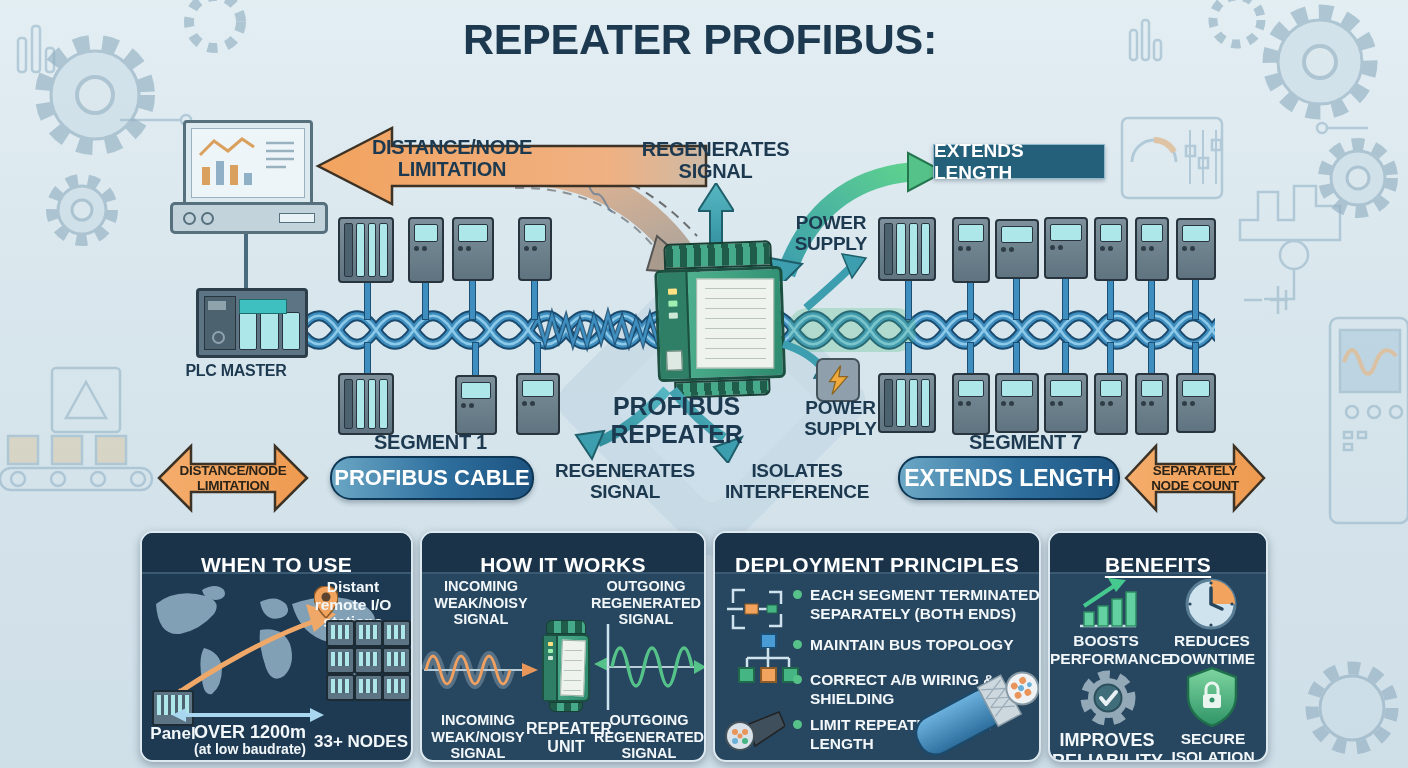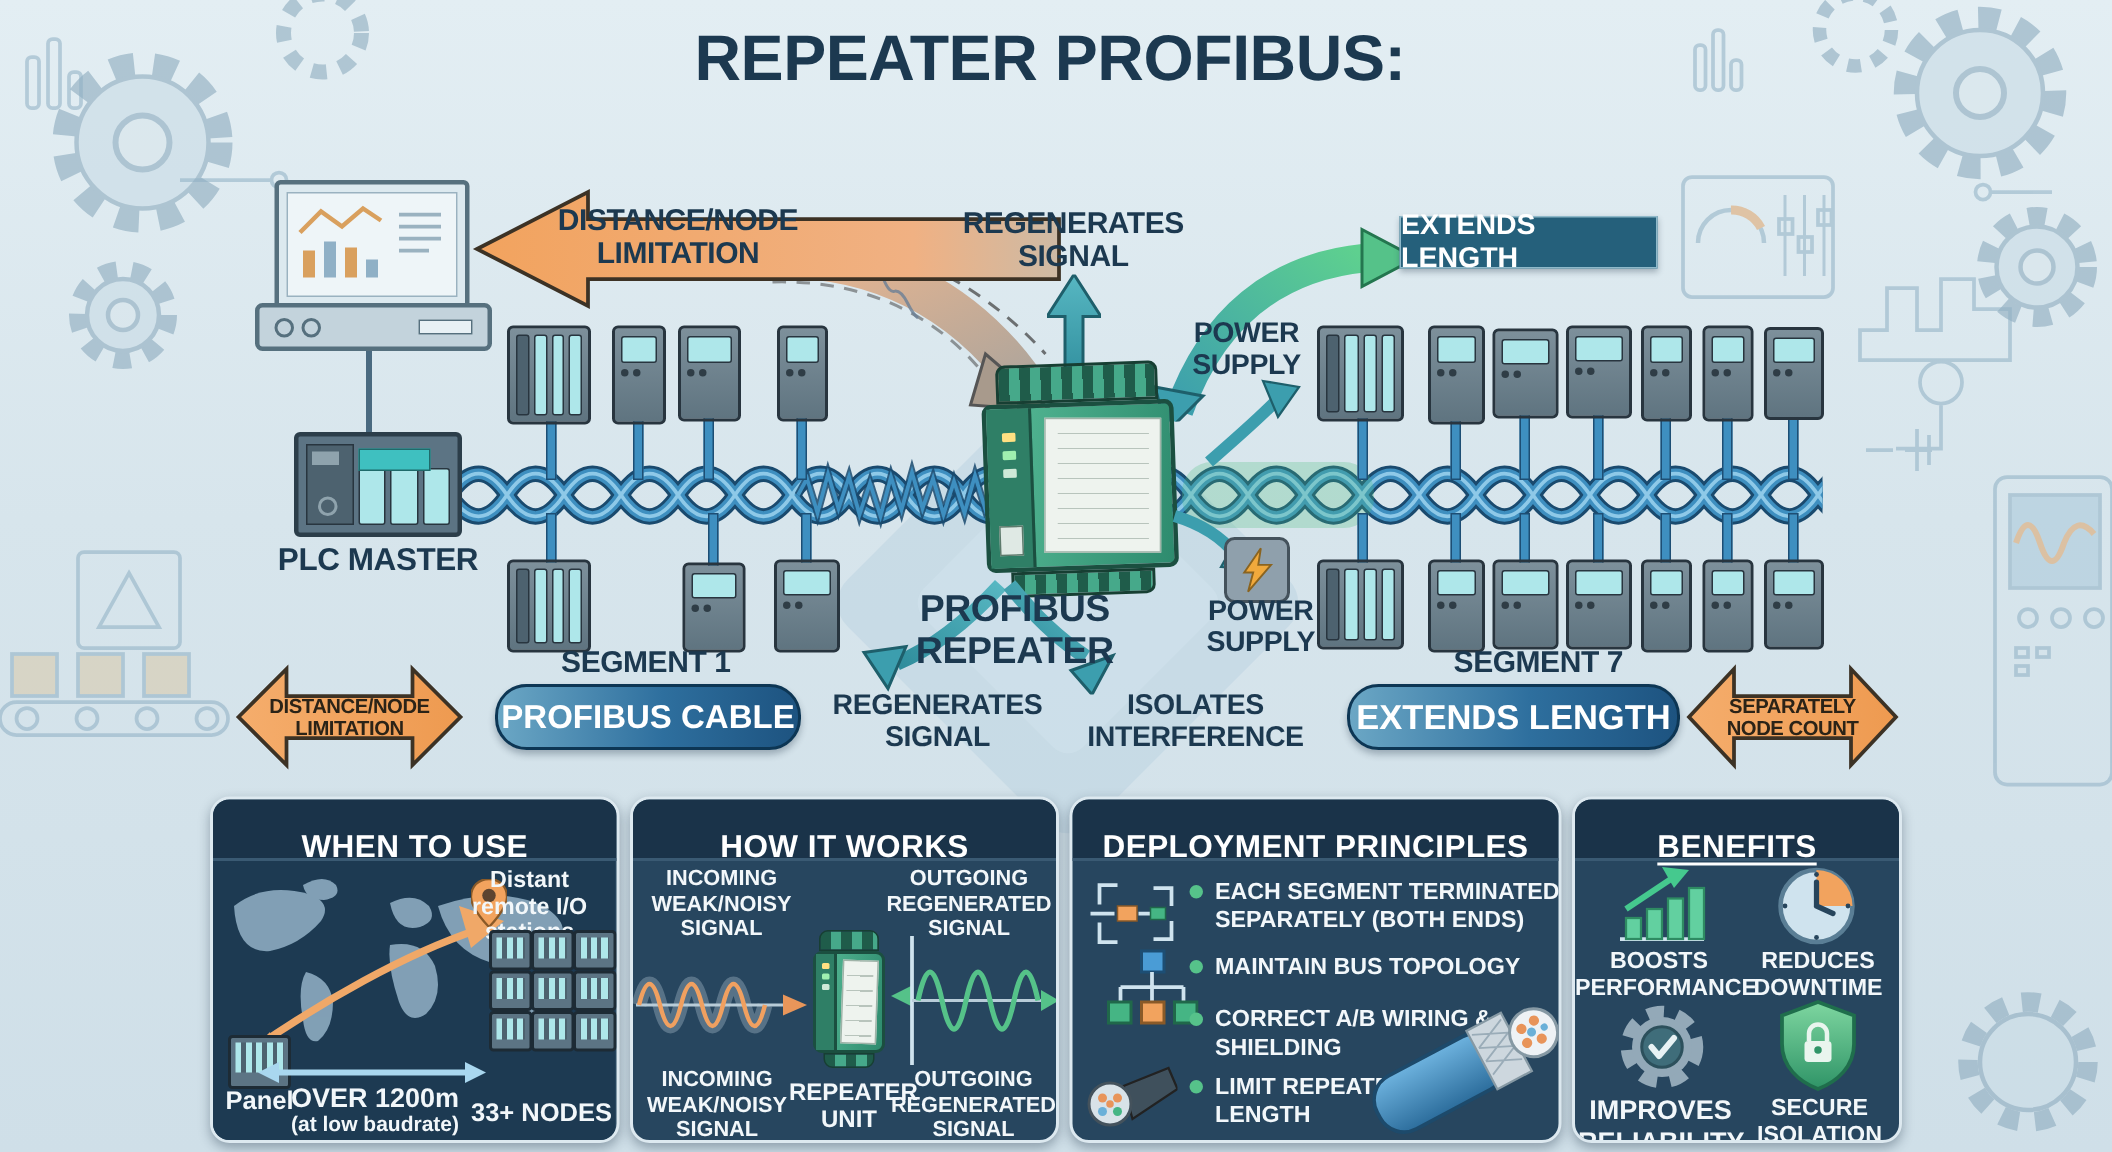--- a/index.html
+++ b/index.html
@@ -155,21 +155,21 @@
       <div class="slot"></div>
     </div>
   <div class="stem"></div>
   <div class="plc">
     <div class="brand"></div>
     <div class="blk"></div>
       <div class="sl"></div>
       <div class="sl"></div>
       <div class="sl"></div>
   </div>
-  <div class="lbl" style="left:182px;top:362px;width:140px;font-size:21px;">PLC MASTER</div>
+  <div class="lbl" style="left:166px;top:362px;width:140px;font-size:16px;">PLC MASTER</div>
 
   <svg class="abs" style="left:314px;top:122px;z-index:4;" width="396" height="88" viewBox="0 0 396 88">
     <defs>
         <linearGradient id="og" x1="0" x2="1">
           <stop offset="0" stop-color="#f2a35e"></stop>
           <stop offset=".75" stop-color="#f0b183"></stop>
           <stop offset="1" stop-color="#cdbaa5"></stop>
         </linearGradient>
       </defs>
     <polygon points="4,44 78,6 78,24 392,24 392,64 78,64 78,82" fill="url(#og)" stroke="#3c3225" stroke-width="2.5"></polygon>

